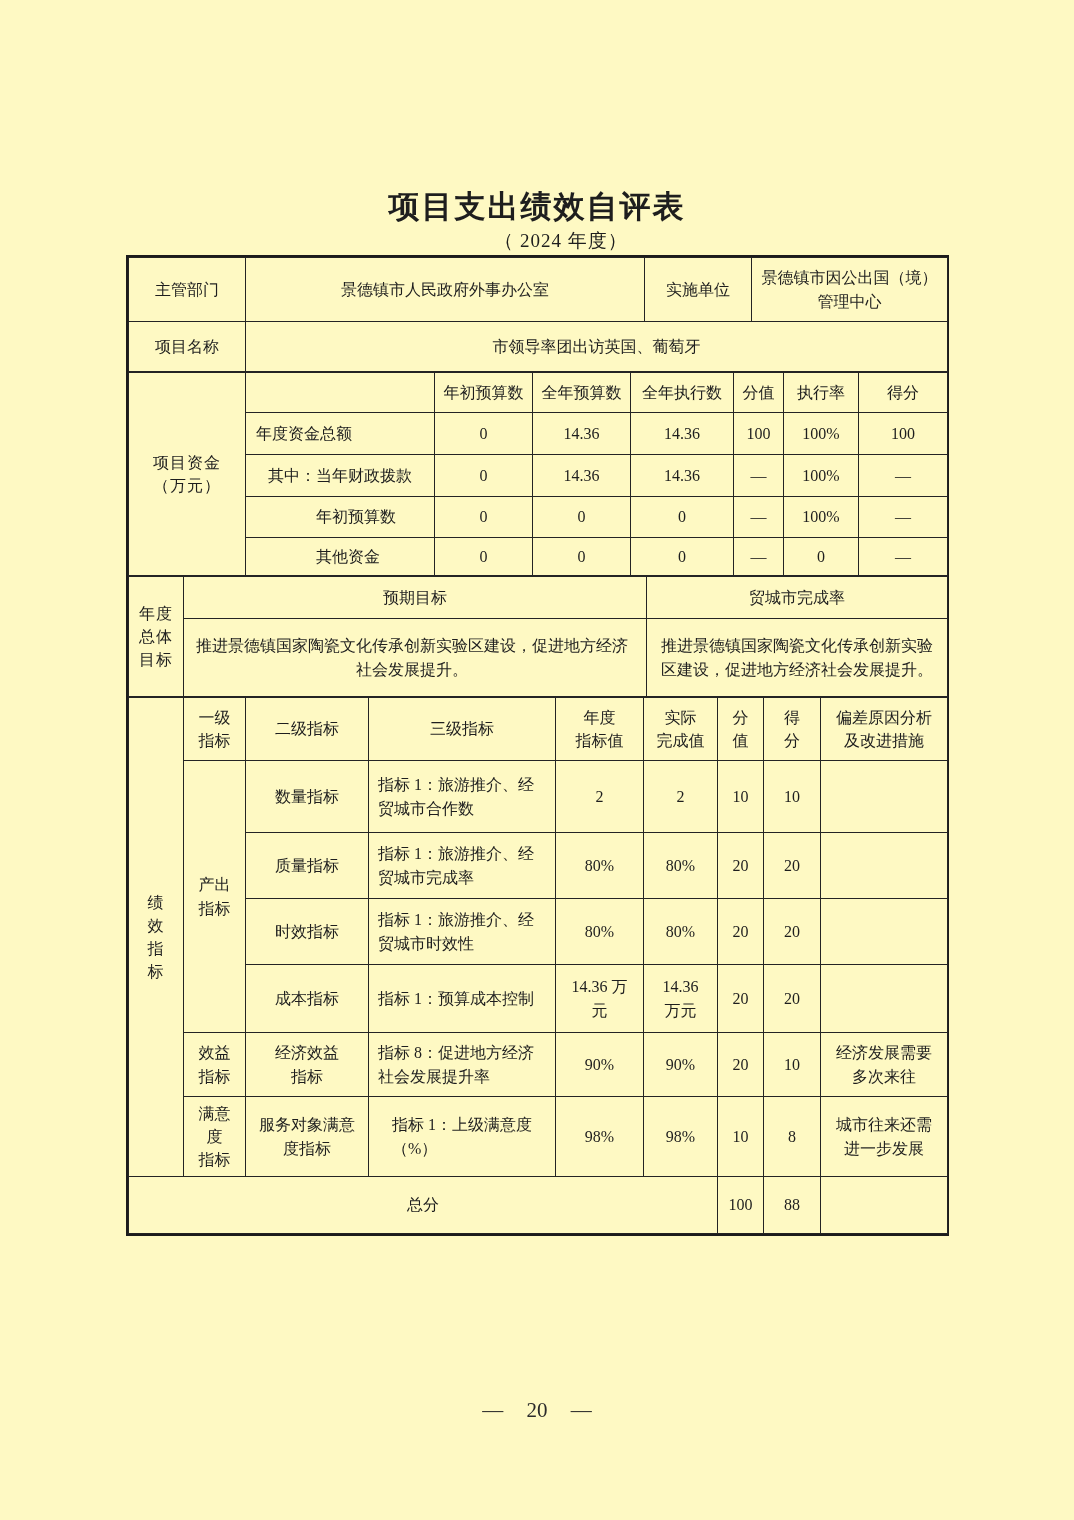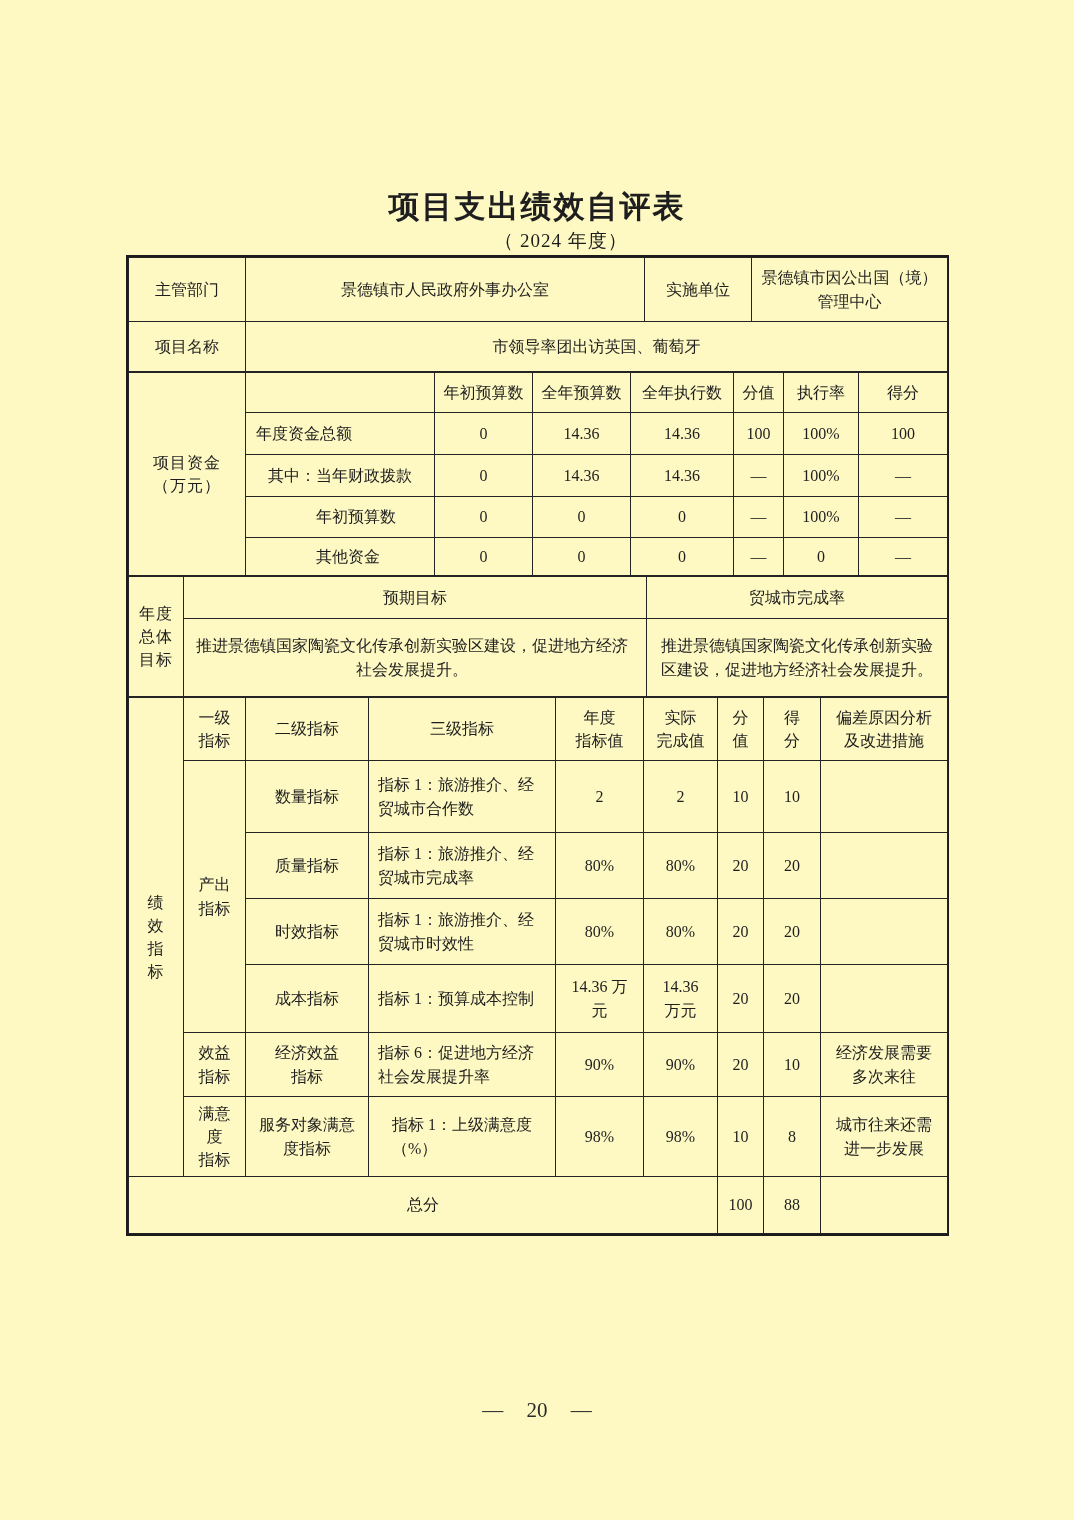--- a/index.html
+++ b/index.html
@@ -244,21 +244,21 @@
 万元</td>
         <td>20</td>
         <td>20</td>
         <td></td>
       </tr>
       <tr style="height:64px">
         <td>效益
 指标</td>
         <td>经济效益
 指标</td>
-        <td class="left" style="padding-left:9px;">指标 6：促进地方经济
+        <td class="left" style="padding-left:9px;">指标 8：促进地方经济
 社会发展提升率</td>
         <td>90%</td>
         <td>90%</td>
         <td>20</td>
         <td>10</td>
         <td>经济发展需要
 多次来往</td>
       </tr>
       <tr style="height:80px">
         <td>满意

